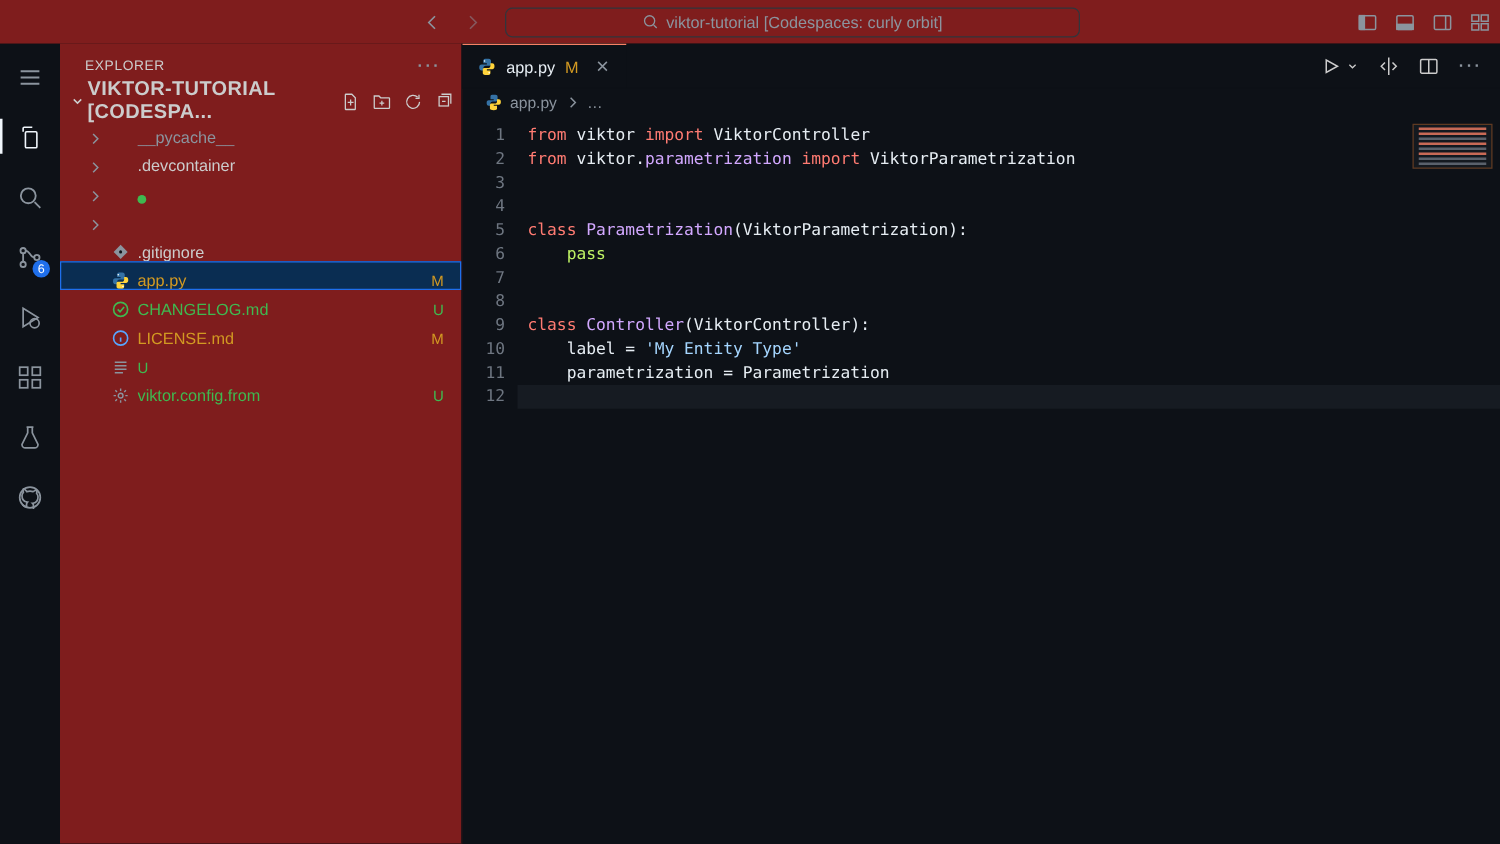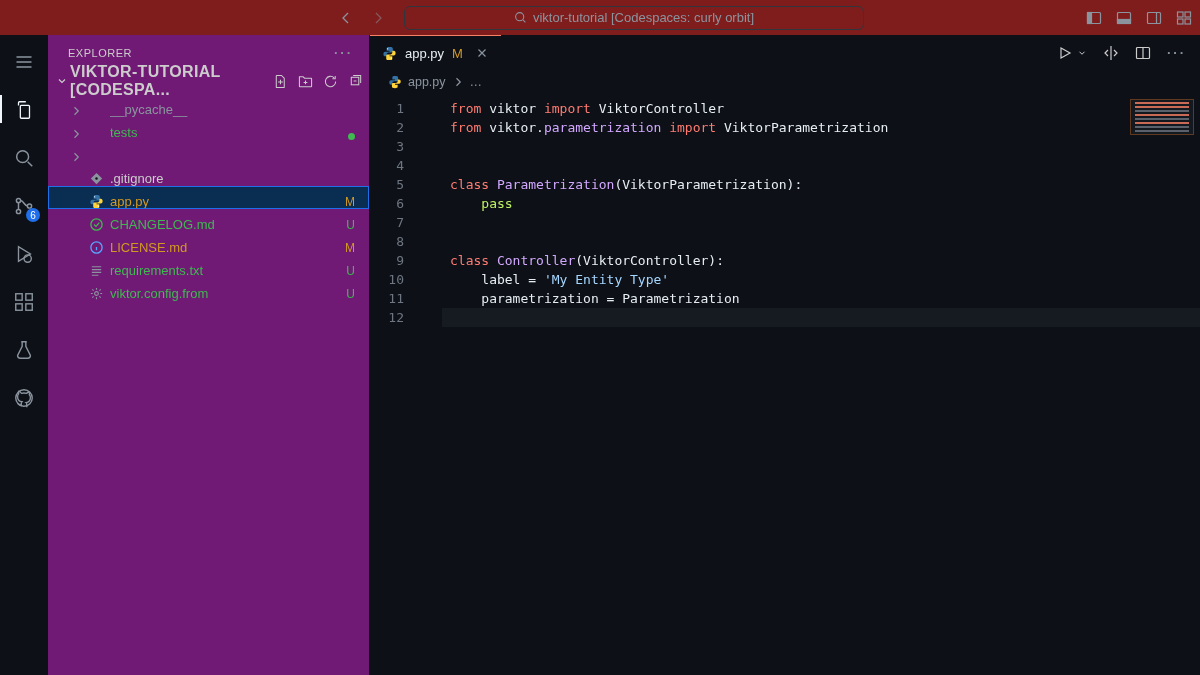--- a/index.html
+++ b/index.html
@@ -35,21 +35,21 @@
 }
 .activitybar .ab-item { position:relative; width:26px; height:26px; display:flex; align-items:center; justify-content:center; cursor:pointer; }
 .activitybar .ab-item.active::before { content:""; position:absolute; left:-11px; top:-2px; width:2px; height:28px; background:#f0f6fc; }
 .activitybar .ab-item.active { color:#f0f6fc; }
 .badge {
   position:absolute; right:-3px; bottom:-3px; background:#1f6feb; color:#fff;
   border-radius:8px; font-size:10px; min-width:14px; height:14px; display:flex; align-items:center; justify-content:center; padding:0 3px;
 }
 
 .sidebar {
-  width: 322px; background:#701a75; border-right:1px solid #0d1117; display:flex; flex-direction:column;
+  width: 322px; background:#7f1d1d; border-right:1px solid #0d1117; display:flex; flex-direction:column;
 }
 .sidebar-header {
   height:35px; display:flex; align-items:center; justify-content:space-between;
   padding:0 16px 0 20px; color:#cccccc;
 }
 .sidebar-title { font-size:11px; letter-spacing:0.5px; }
 .explorer-section {
   height:22px; display:flex; align-items:center; padding:0 6px 0 8px; font-size:16px; font-weight:700;
   letter-spacing:0.3px; color:#cccccc;
 }
@@ -89,21 +89,21 @@
   height:22px; display:flex; align-items:center; padding-left:18px; gap:6px; color:#8b949e; font-size:12.5px;
 }
 
 .code-area { flex:1; display:flex; min-height:0; position:relative; }
 .gutter {
   width:44px; text-align:right; padding:6px 10px 0 0; color:#6e7681; font-family:Menlo,Consolas,monospace;
   font-size:13px; line-height:19px;
 }
 .code {
   flex:1; padding:6px 0 12px 0; font-family:Menlo,Consolas,monospace; font-size:13px; line-height:19px;
-  white-space:pre; color:#e6edf3;margin-left:28px;
+  white-space:pre; color:#e6edf3;
 }
 .code .line { padding-left:8px; height:19px; }
 .code .current { background:#161b22; }
 .kw { color:#ff7b72; }
 .fn { color:#d2a8ff; }
 .str { color:#a5d6ff; }
 .cls { color:#e6edf3; }
 .op { color:#e6edf3; }
 .kw2 { color:#bef264; }
 
@@ -270,28 +270,36 @@
     <div class="tree" id="tree">
         <div class="tree-row folder dim">
           <span class="chev">
             <svg width="12" height="12" viewBox="0 0 16 16" fill="none" stroke="currentColor" stroke-width="1.6">
               <path d="M6 3l5 5-5 5"></path>
             </svg>
           </span>
           <span class="fic"></span>
           <span class="label">__pycache__</span>
         </div>
+        <div class="tree-row folder ">
+          <span class="chev">
+            <svg width="12" height="12" viewBox="0 0 16 16" fill="none" stroke="currentColor" stroke-width="1.6">
+              <path d="M6 3l5 5-5 5"></path>
+            </svg>
+          </span>
+          <span class="fic"></span>
+          <span class="label">.devcontainer</span>
+        </div>
         <div class="tree-row folder green">
           <span class="chev">
             <svg width="12" height="12" viewBox="0 0 16 16" fill="none" stroke="currentColor" stroke-width="1.6">
               <path d="M6 3l5 5-5 5"></path>
             </svg>
           </span>
           <span class="fic"></span>
-          <span class="label">tests</span>
           <span class="dot-green"></span>
         </div>
         <div class="tree-row folder ">
           <span class="chev">
             <svg width="12" height="12" viewBox="0 0 16 16" fill="none" stroke="currentColor" stroke-width="1.6">
               <path d="M6 3l5 5-5 5"></path>
             </svg>
           </span>
           <span class="fic"></span>
         </div>
@@ -340,21 +348,20 @@
           <span class="label">LICENSE.md</span>
           <span class="decor">M</span>
         </div>
         <div class="tree-row green">
           <span class="chev"></span>
           <span class="fic">
             <svg width="15" height="15" viewBox="0 0 16 16" fill="none" stroke="#8b949e" stroke-width="1.2">
               <path d="M3 4h10M3 7h10M3 10h10M3 13h7"></path>
             </svg>
           </span>
-          <span class="label">requirements.txt</span>
           <span class="decor">U</span>
         </div>
         <div class="tree-row green">
           <span class="chev"></span>
           <span class="fic">
             <svg width="15" height="15" viewBox="0 0 16 16" fill="none" stroke="#8b949e" stroke-width="1.2">
               <circle cx="8" cy="8" r="2"></circle>
               <path d="M8 2v2M8 12v2M3.5 3.5l1.4 1.4M11.1 11.1l1.4 1.4M2 8h2M12 8h2M3.5 12.5l1.4-1.4M11.1 4.9l1.4-1.4"></path>
             </svg>
           </span>

